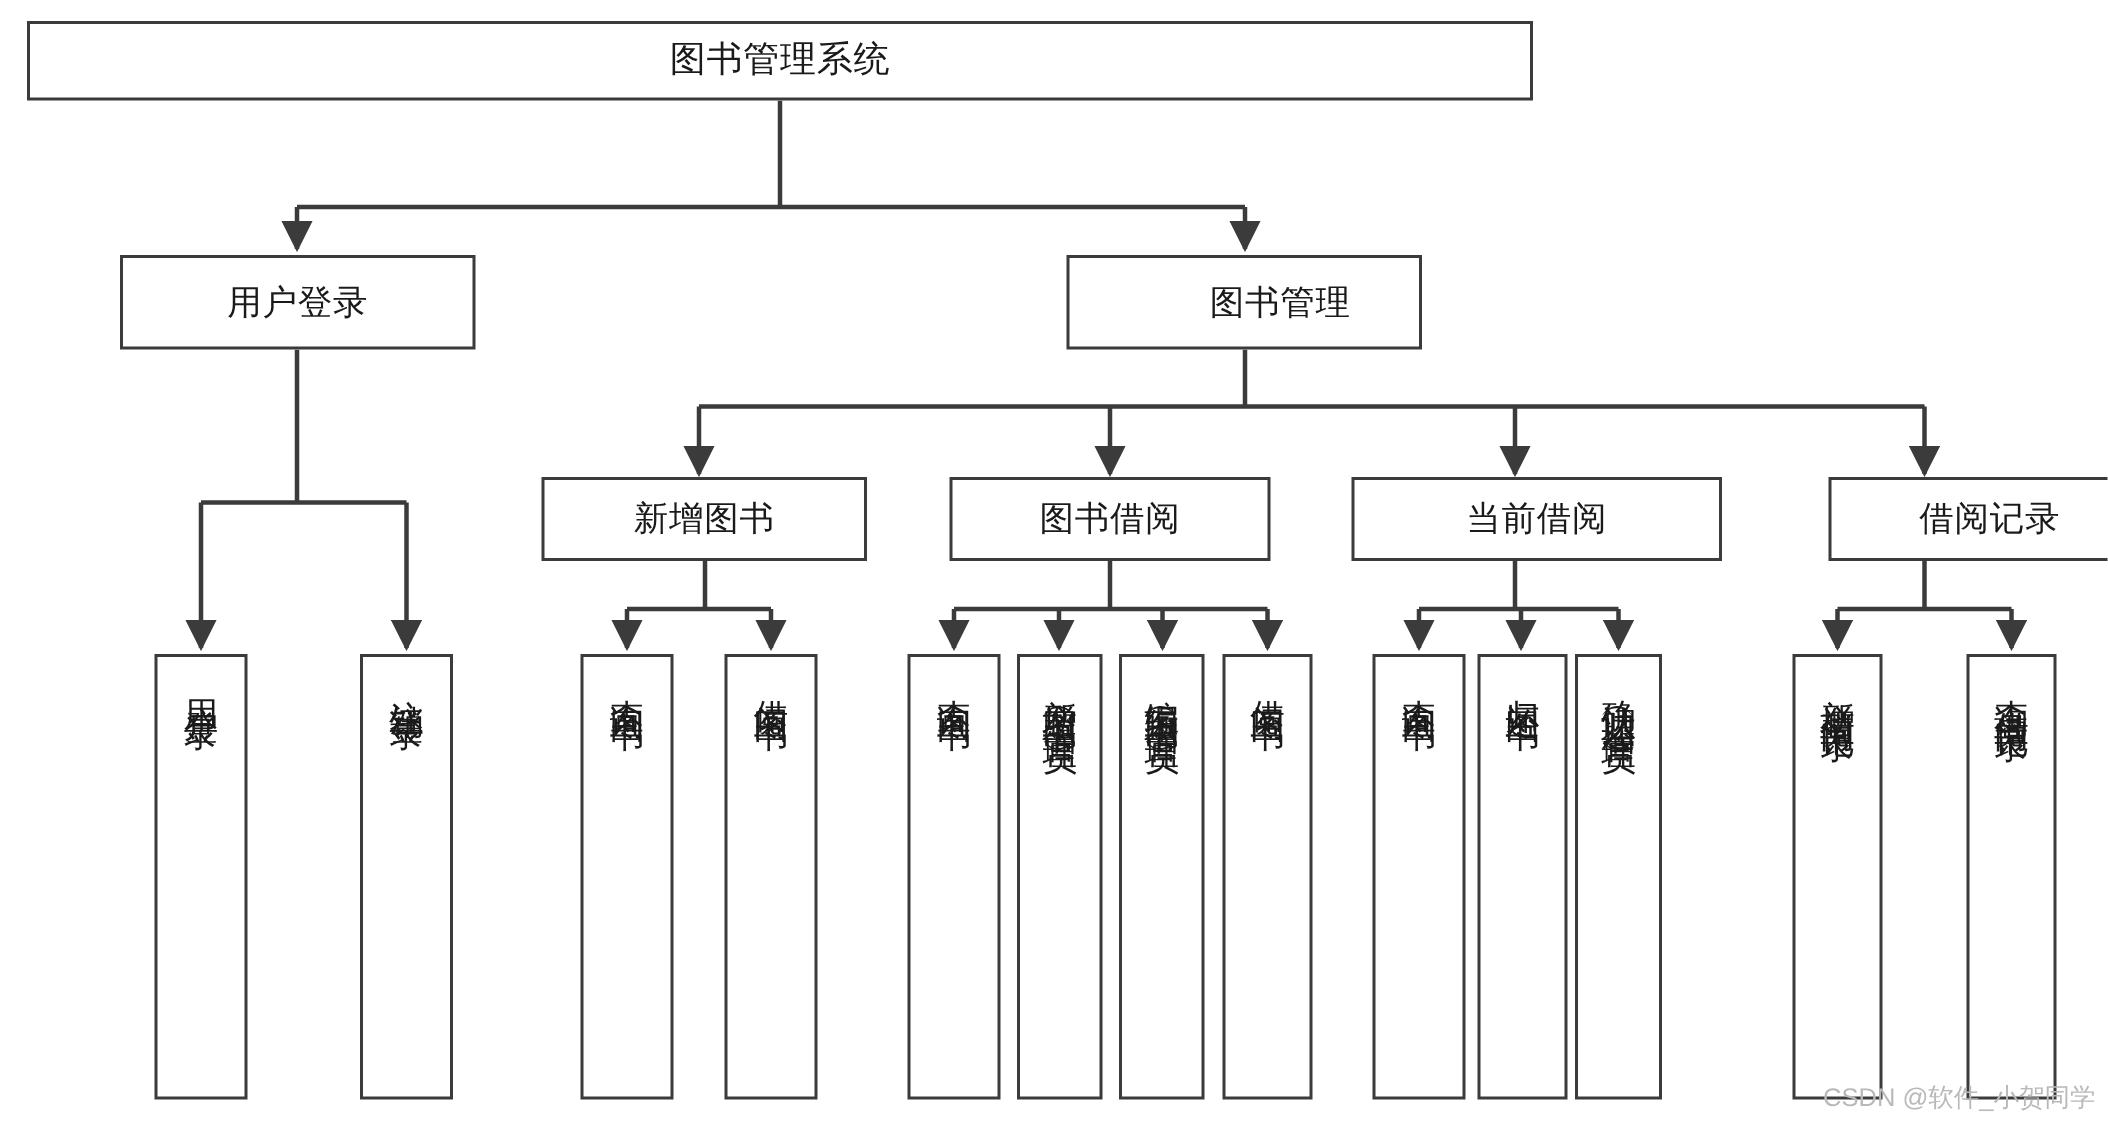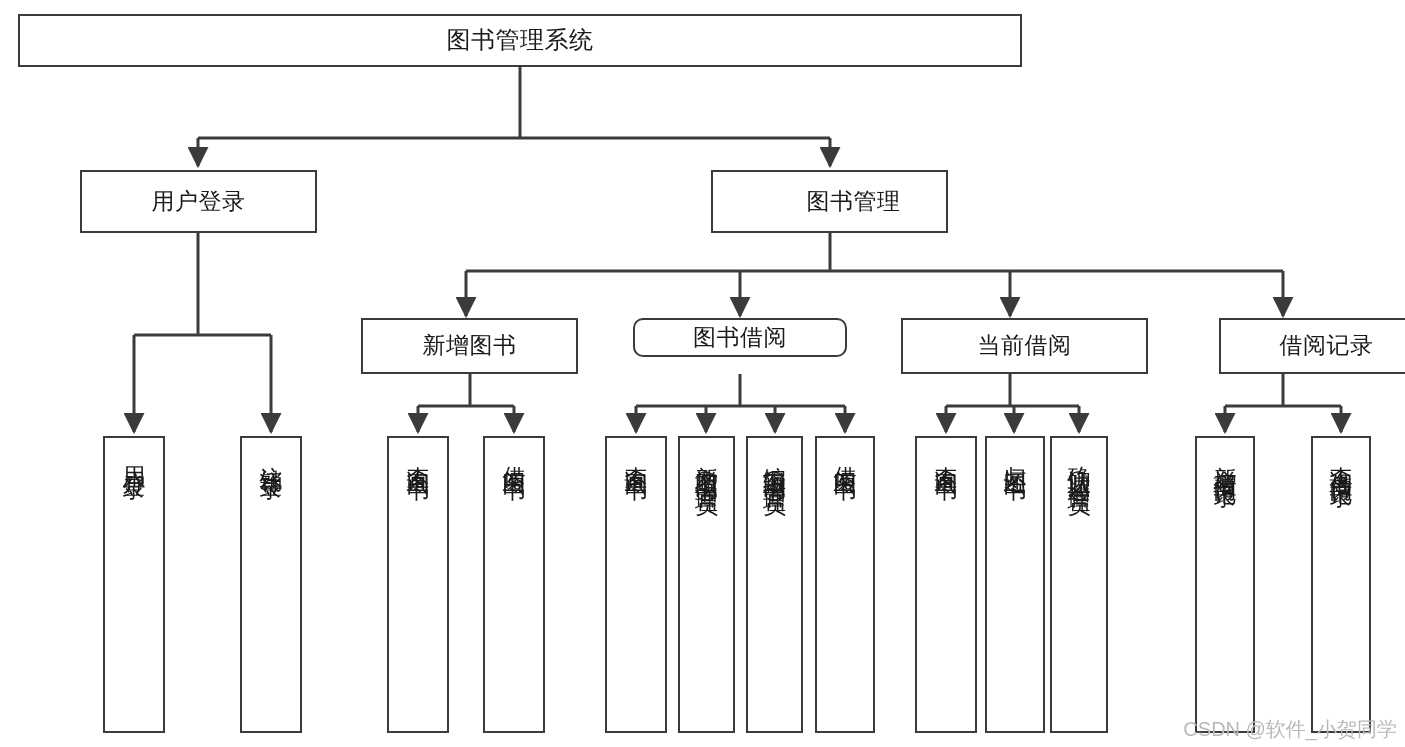--- a/index.html
+++ b/index.html
@@ -57,21 +57,21 @@
     writing-mode: vertical-rl;
     text-orientation: upright;
     font-size: 23px;
     letter-spacing: 4px;
   }
   .node.root .label { font-size: 24px; }
   .watermark {
     position: absolute;
     right: 8px;
     bottom: 4px;
-    font-size: 20px;
+    font-size: 17px;
     color: #b9b9b9;
     z-index: 5;
     white-space: nowrap;
     font-family: "Liberation Sans", "DejaVu Sans", sans-serif;
   }
 </style>
 </head>
 <body>
 
 <div id="diagram-root">
@@ -133,21 +133,21 @@
   <div class="node horizontal" style="left:80px; top:170px; width:237px; height:63px;">
     <span class="label">用户登录</span>
   </div>
   <div class="node horizontal" style="left:711px; top:170px; width:237px; height:63px;padding-left:48px;">
     <span class="label">图书管理</span>
   </div>
 
   <div class="node horizontal" style="left:361px; top:318px; width:217px; height:56px;">
     <span class="label">新增图书</span>
   </div>
-  <div class="node horizontal" style="left:633px; top:318px; width:214px; height:39px;border-radius:10px;">
+  <div class="node horizontal" style="left:633px; top:318px; width:214px; height:56px;">
     <span class="label">图书借阅</span>
   </div>
   <div class="node horizontal" style="left:901px; top:318px; width:247px; height:56px;">
     <span class="label">当前借阅</span>
   </div>
   <div class="node horizontal" style="left:1173px; top:318px; width:215px; height:56px;margin-left:46px;">
     <span class="label">借阅记录</span>
   </div>
 
   <div class="node vertical" style="left:103px; top:436px; width:62px; height:297px;">

